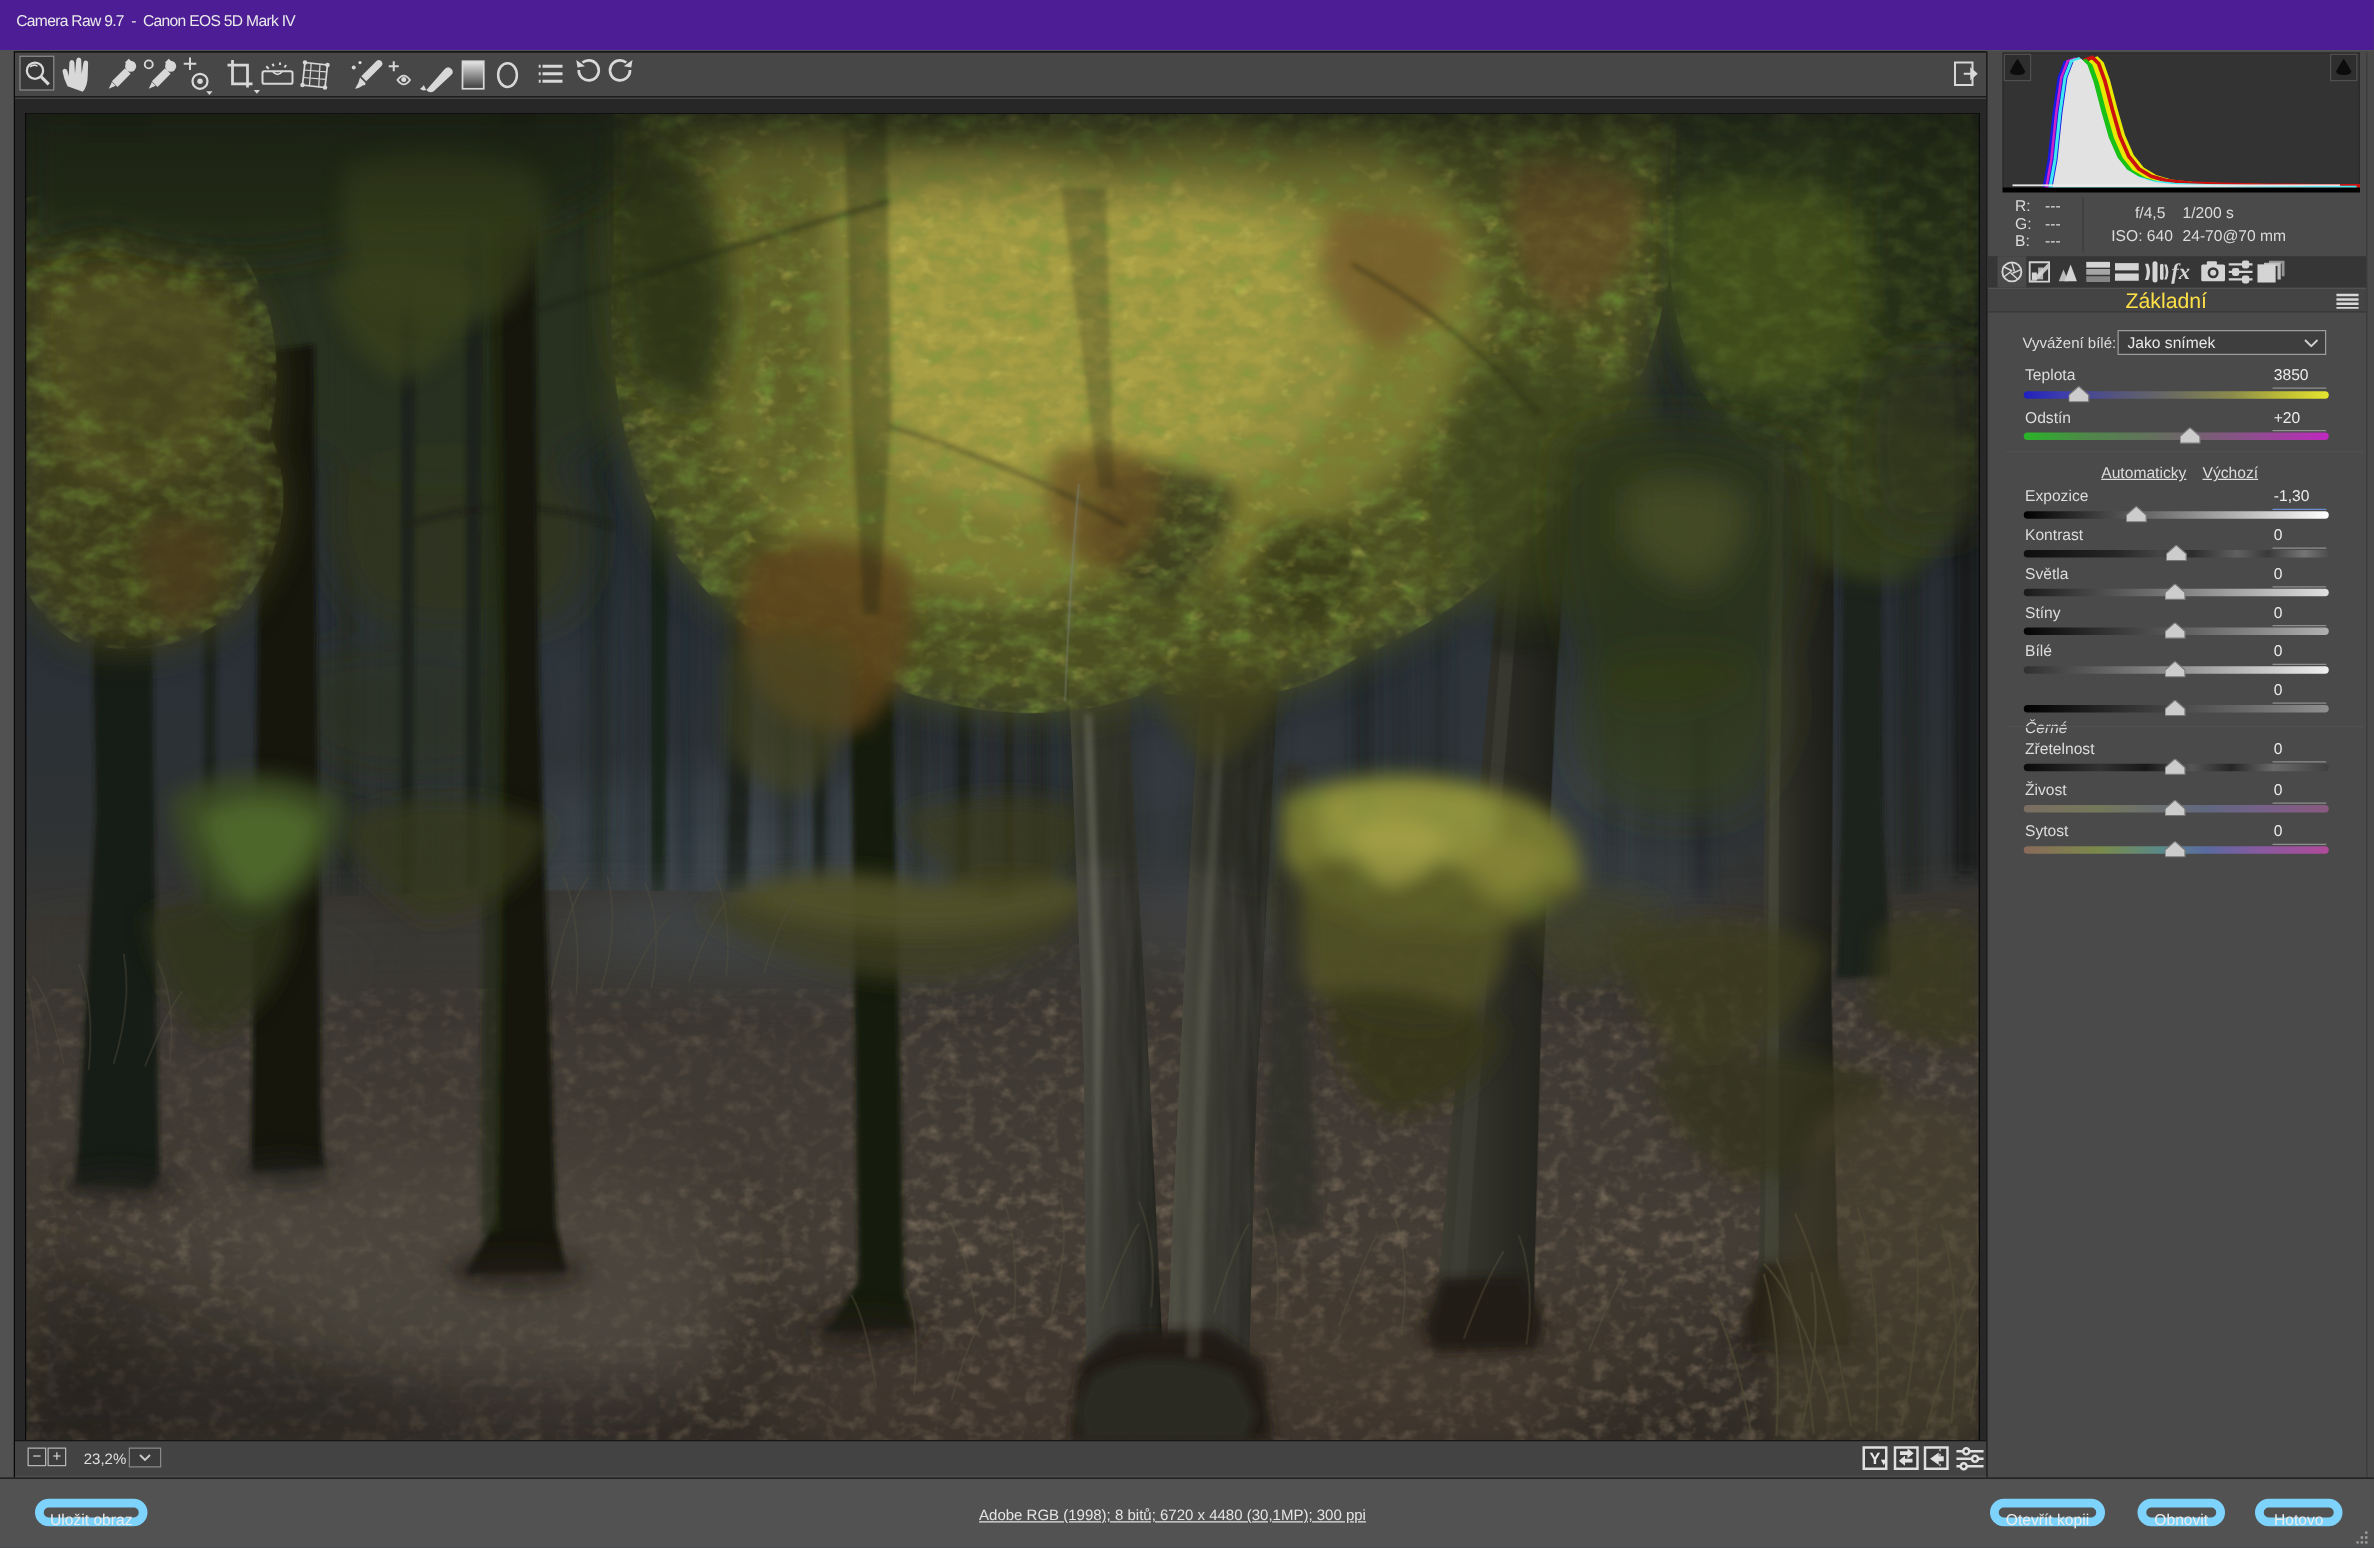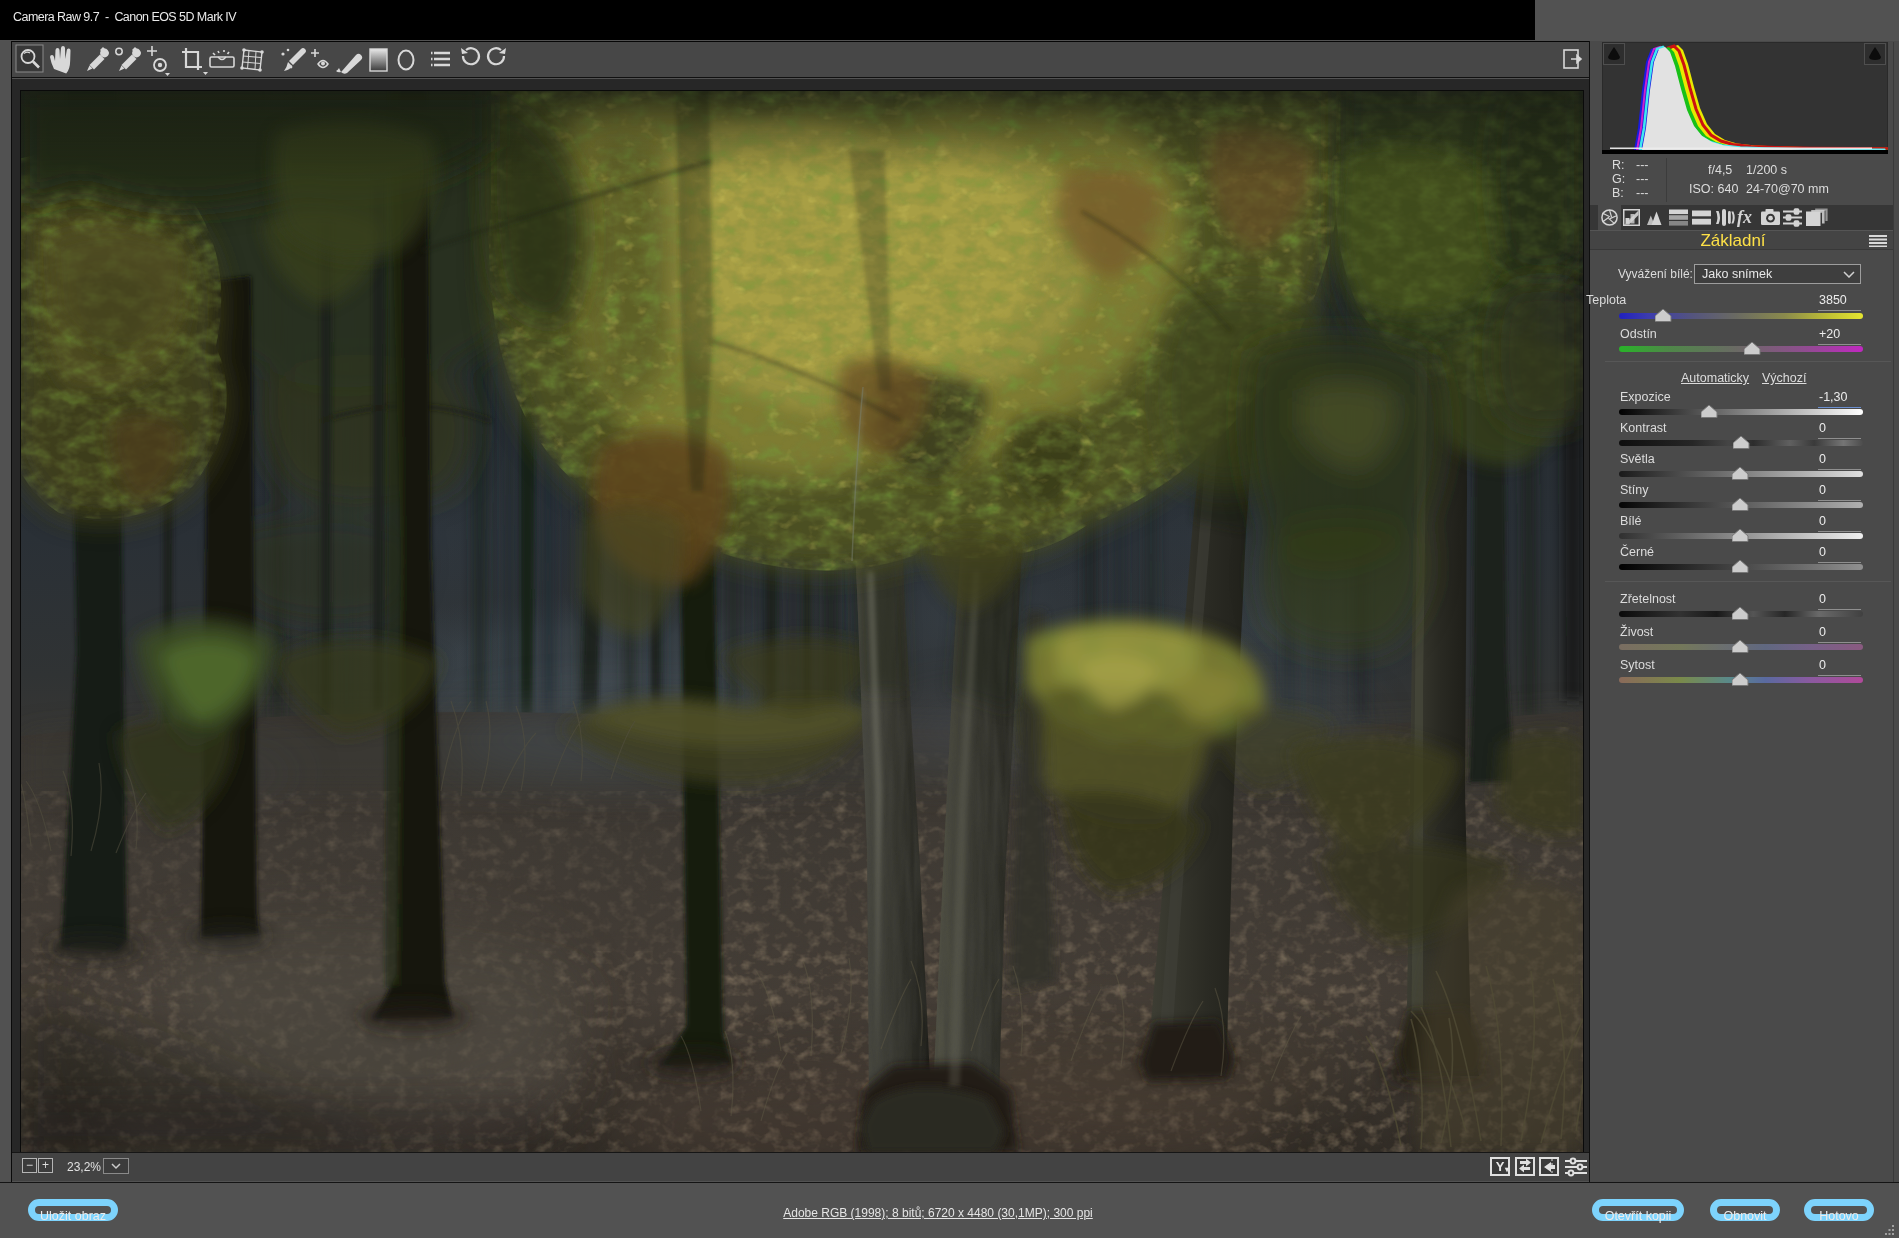--- a/index.html
+++ b/index.html
@@ -1,18 +1,18 @@
 <!DOCTYPE html>
 <html><head><meta charset="utf-8">
 <style>
 html,body{margin:0;padding:0;background:#525252;width:1899px;height:1238px;overflow:hidden;}
 *{box-sizing:border-box;}
 body{font-family:"Liberation Sans",sans-serif;-webkit-font-smoothing:antialiased;}
 .abs{position:absolute;}
-#titlebar{position:absolute;left:0;top:0;width:1535px;height:40px;background:#000000;color:#e9e9e9;font-size:12.5px;letter-spacing:-0.55px;}
+#titlebar{position:absolute;left:0;top:0;width:1899px;height:40px;background:#4c1d95;color:#e9e9e9;font-size:12.5px;letter-spacing:-0.55px;}
 #titlebar span{position:absolute;left:13px;top:10px;}
 #toolbar{position:absolute;left:12px;top:41px;width:1577px;height:37px;background:#474747;border-top:1px solid #060606;border-bottom:1px solid #111;}
 #canvas{position:absolute;left:12px;top:79px;width:1577px;height:1073px;background:#272727;}
 #leftedge{position:absolute;left:0;top:41px;width:12px;height:1141px;background:#515151;border-right:1px solid #0a0a0a;}
 #photo{position:absolute;left:21px;top:91px;width:1562px;height:1062px;background:#20242a;outline:1px solid #0a0a0a;}
 #zoombar{position:absolute;left:12px;top:1152px;width:1577px;height:29px;background:#434343;border-top:1px solid #161616;color:#dedede;font-size:12px;}
 #bottombar{position:absolute;left:0;top:1182px;width:1899px;height:56px;background:#525252;border-top:1px solid #141414;}
 #rightpanel{position:absolute;left:1589px;top:41px;width:310px;height:1141px;background:#4a4a4a;border-left:1px solid #101010;}
 .btn{position:absolute;height:22px;border:7px solid #7dd3fc;border-radius:11px;color:#ececec;font-size:12.5px;text-align:center;line-height:20px;background:transparent;}
 .lbl{position:absolute;color:#dcdcdc;font-size:12.5px;}
@@ -557,21 +557,21 @@
       <path d="M0,2 h18 M0,5.5 h18 M0,9 h18 M0,12.5 h18"></path>
     </g>
   </svg>
 
 <div class="lbl" style="left:1618px;top:267px;font-size:12px;">Vyvážení bílé:</div>
 <div class="abs" style="left:1694px;top:264px;width:167px;height:20px;background:#3e3e3e;border:1px solid #9d9d9d;color:#e8e8e8;font-size:12.5px;line-height:19px;padding-left:7px;">Jako snímek</div>
 <svg class="abs" style="left:1843px;top:271px;" width="12" height="7">
     <path d="M1,1 L6,6 L11,1" stroke="#d0d0d0" stroke-width="1.5" fill="none"></path>
   </svg>
 
-<div class="lbl" style="left:1586px;top:293px;">Teplota</div>
+<div class="lbl" style="left:1620px;top:293px;">Teplota</div>
 <div class="val" style="left:1819px;top:293px;">3850</div>
 <div class="vline" style="left:1818px;top:310px;width:43px;"></div>
 <div class="track" style="left:1619px;top:313px;background:linear-gradient(90deg,#2020c0,#3c3cae 12%,#54547e 30%,#6a6a62 48%,#8a8a4c 68%,#c0c034 86%,#e6e630);"></div>
 <svg class="abs thumb" style="left:1655px;top:309px;">
     <path d="M8,0 L16,7 L16,12.5 L0,12.5 L0,7 Z" fill="#cccccc" stroke="#777" stroke-width="1"></path>
   </svg>
 <div class="lbl" style="left:1620px;top:327px;">Odstín</div>
 <div class="val" style="left:1819px;top:327px;">+20</div>
 <div class="vline" style="left:1818px;top:344px;width:43px;"></div>
 <div class="track" style="left:1619px;top:346px;background:linear-gradient(90deg,#28b428,#4e8848 20%,#6a6a64 48%,#8e4e8e 75%,#c028c0);"></div>
@@ -609,21 +609,21 @@
 <svg class="abs thumb" style="left:1732px;top:498px;">
     <path d="M8,0 L16,7 L16,12.5 L0,12.5 L0,7 Z" fill="#cccccc" stroke="#777" stroke-width="1"></path>
   </svg>
 <div class="lbl" style="left:1620px;top:514px;">Bílé</div>
 <div class="val" style="left:1819px;top:514px;">0</div>
 <div class="vline" style="left:1818px;top:531px;width:43px;"></div>
 <div class="track" style="left:1619px;top:533px;background:linear-gradient(90deg,#303030,#f0f0f0);"></div>
 <svg class="abs thumb" style="left:1732px;top:529px;">
     <path d="M8,0 L16,7 L16,12.5 L0,12.5 L0,7 Z" fill="#cccccc" stroke="#777" stroke-width="1"></path>
   </svg>
-<div class="lbl" style="left:1620px;top:545px;">Černé</div>
+<div class="lbl" style="left:1620px;top:575px;font-style:italic;">Černé</div>
 <div class="val" style="left:1819px;top:545px;">0</div>
 <div class="vline" style="left:1818px;top:562px;width:43px;"></div>
 <div class="track" style="left:1619px;top:564px;background:linear-gradient(90deg,#000,#909090);"></div>
 <svg class="abs thumb" style="left:1732px;top:560px;">
     <path d="M8,0 L16,7 L16,12.5 L0,12.5 L0,7 Z" fill="#cccccc" stroke="#777" stroke-width="1"></path>
   </svg>
 <div class="sep" style="top:581px;"></div>
 <div class="lbl" style="left:1620px;top:592px;">Zřetelnost</div>
 <div class="val" style="left:1819px;top:592px;">0</div>
 <div class="vline" style="left:1818px;top:609px;width:43px;"></div>

